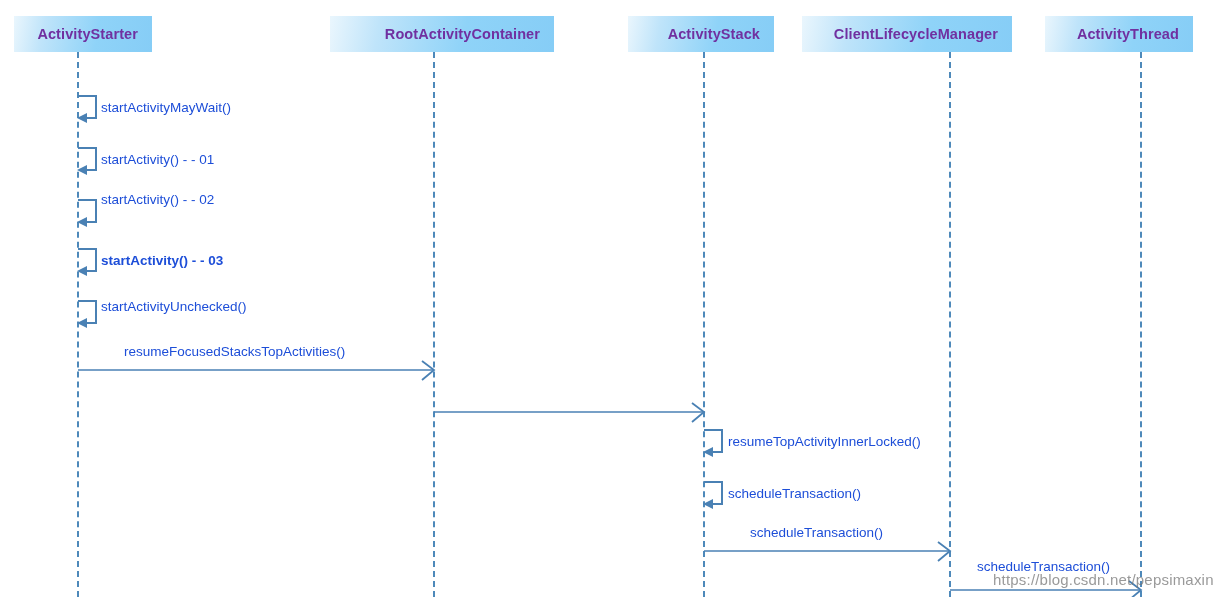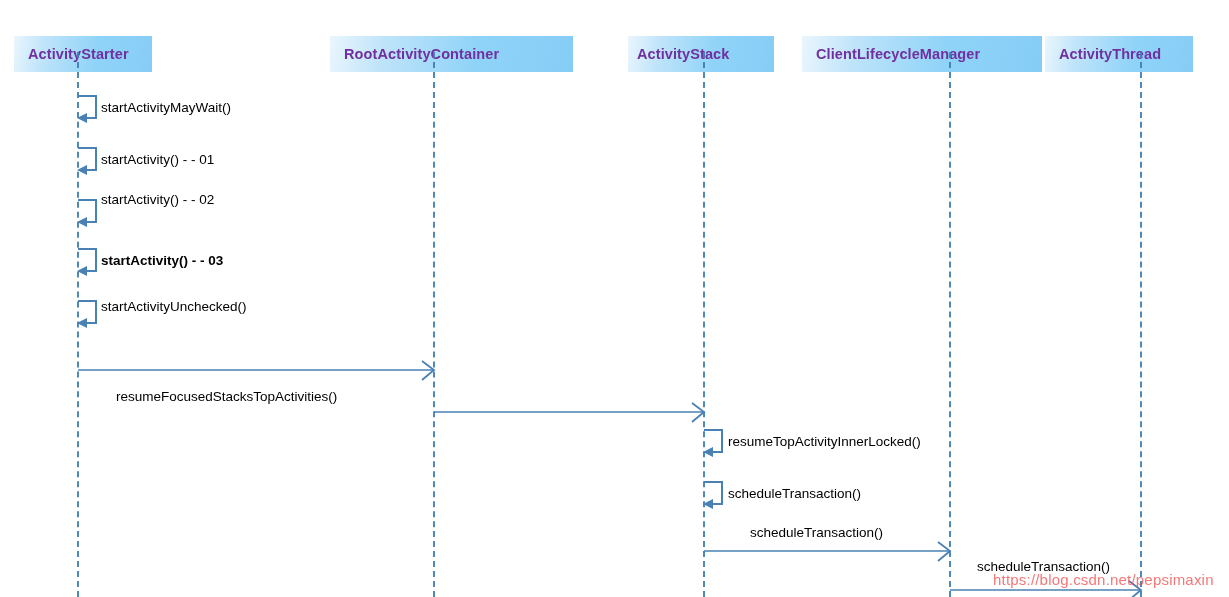--- a/index.html
+++ b/index.html
@@ -14,72 +14,71 @@
     background: #ffffff;
     overflow: hidden;
     font-family: "Liberation Sans", sans-serif;
   }
   .participant-box {
     position: absolute;
     height: 36px;
     background: linear-gradient(100deg, #eaf6fd 0%, #bfe4fa 22%, #8fd3f8 60%, #86cdf6 100%);
     display: flex;
     align-items: center;
-    justify-content: flex-start;
+    justify-content: flex-end;
     color: #7030a0;
     font-weight: bold;
     font-size: 14.5px;
     letter-spacing: 0.1px;
     white-space: nowrap;
     box-sizing: border-box;
     padding: 0 14px;
-    margin-top: 20px;
   }
   .lifeline {
     position: absolute;
     width: 0;
     border-left: 2px dashed #3f7fb5;
     opacity: 0.92;
   }
   .msg-label {
     position: absolute;
     font-size: 13.5px;
-    color: #000000;
+    color: #1d4ed8;
     white-space: nowrap;
     font-family: "Liberation Sans", sans-serif;
   }
   .arrow-svg {
     position: absolute;
     overflow: visible;
   }
   .watermark {
     position: absolute;
     font-size: 15px;
-    color: #ef4444;
+    color: #737373;
     opacity: 0.72;
     white-space: nowrap;
     font-family: "Liberation Sans", sans-serif;
     letter-spacing: 0.2px;
   }
 </style>
 </head>
 <body>
 
 <div id="diagram">
 
   <div class="participant-box" style="left:14px;top:16px;width:138px;">
     <span>ActivityStarter</span>
   </div>
-  <div class="participant-box" style="left:330px;top:16px;width:243px;">
+  <div class="participant-box" style="left:330px;top:16px;width:224px;">
     <span>RootActivityContainer</span>
   </div>
   <div class="participant-box" style="left:628px;top:16px;width:146px;padding-left:9px;">
     <span>ActivityStack</span>
   </div>
-  <div class="participant-box" style="left:802px;top:16px;width:240px;">
+  <div class="participant-box" style="left:802px;top:16px;width:210px;">
     <span>ClientLifecycleManager</span>
   </div>
   <div class="participant-box" style="left:1045px;top:16px;width:148px;">
     <span>ActivityThread</span>
   </div>
 
   <div class="lifeline" style="left:77px;top:52px;height:545px;"></div>
   <div class="lifeline" style="left:433px;top:52px;height:545px;"></div>
   <div class="lifeline" style="left:703px;top:52px;height:545px;"></div>
   <div class="lifeline" style="left:949px;top:52px;height:545px;"></div>
@@ -112,21 +111,21 @@
   <svg class="arrow-svg" style="left:74px;top:297px;" width="40" height="40">
     <path d="M4,4 L22,4 L22,26 L9,26" fill="none" stroke="#4a81b4" stroke-width="2"></path>
     <path d="M3,26 L13,21 L13,31 Z" fill="#4a81b4"></path>
   </svg>
   <div class="msg-label" style="left:101px;top:299px;">startActivityUnchecked()</div>
 
   <svg class="arrow-svg" style="left:78px;top:358px;" width="364" height="26">
     <line x1="0" y1="12" x2="355" y2="12" stroke="#4a81b4" stroke-width="1.6"></line>
     <polyline points="344,3 356,12 344,22" fill="none" stroke="#4a81b4" stroke-width="1.8"></polyline>
   </svg>
-  <div class="msg-label" style="left:116px;top:344px;margin-top:45px;">resumeFocusedStacksTopActivities()</div>
+  <div class="msg-label" style="left:124px;top:344px;">resumeFocusedStacksTopActivities()</div>
 
   <svg class="arrow-svg" style="left:434px;top:400px;" width="280" height="26">
     <line x1="0" y1="12" x2="269" y2="12" stroke="#4a81b4" stroke-width="1.6"></line>
     <polyline points="258,3 270,12 258,22" fill="none" stroke="#4a81b4" stroke-width="1.8"></polyline>
   </svg>
 
   <svg class="arrow-svg" style="left:700px;top:426px;" width="40" height="40">
     <path d="M4,4 L22,4 L22,26 L9,26" fill="none" stroke="#4a81b4" stroke-width="2"></path>
     <path d="M3,26 L13,21 L13,31 Z" fill="#4a81b4"></path>
   </svg>

